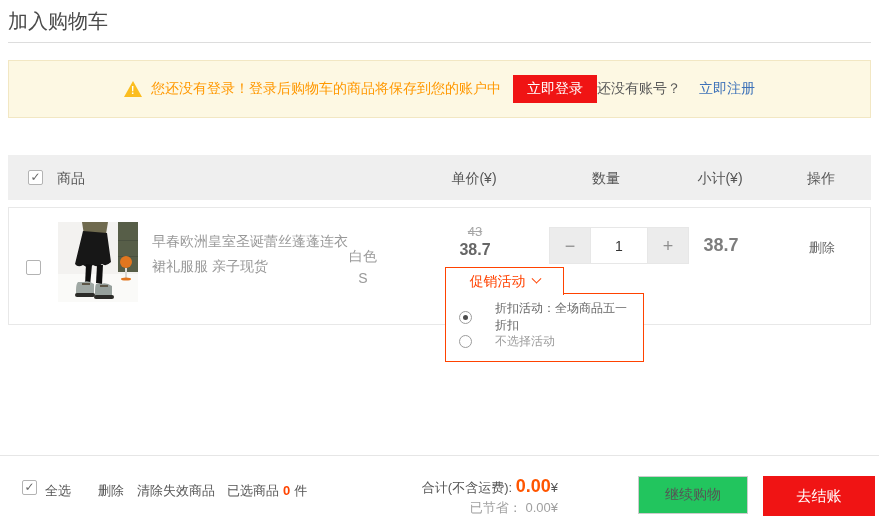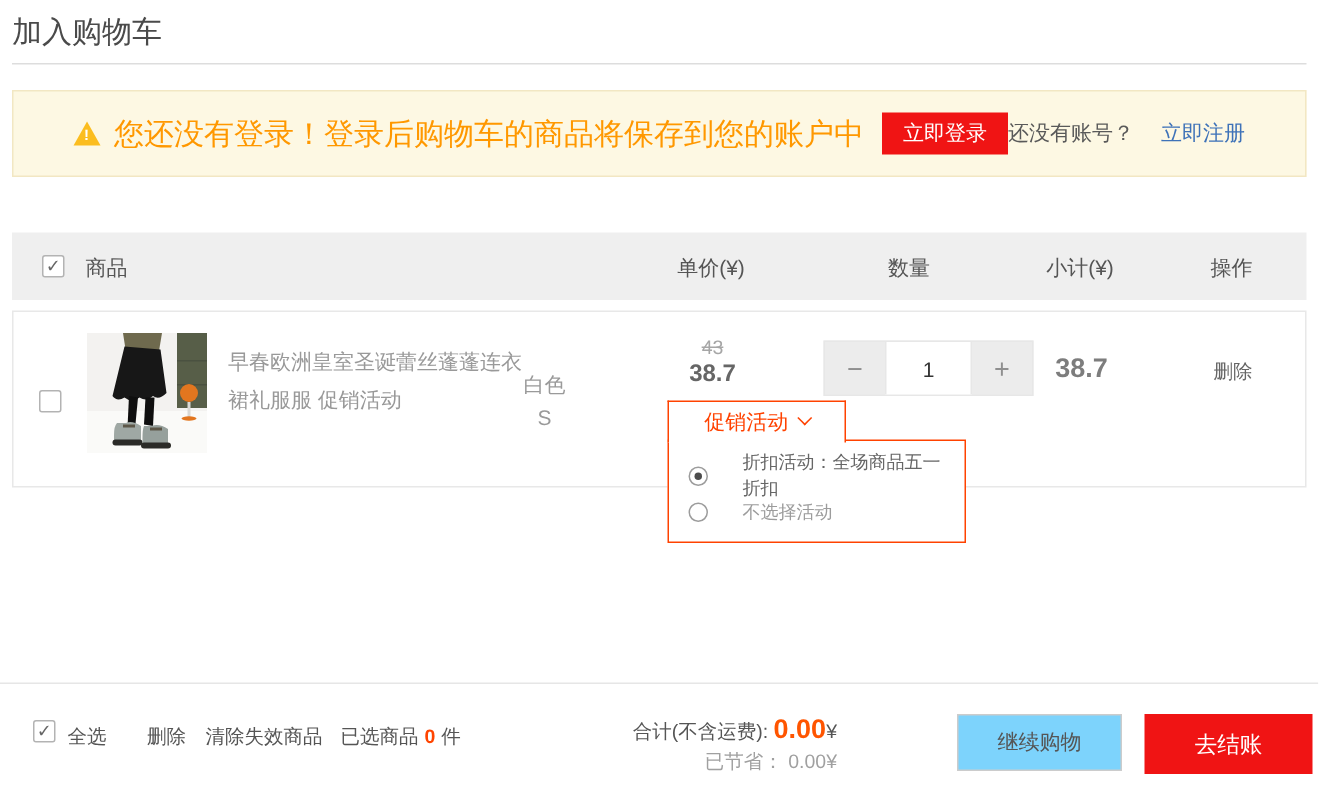--- a/index.html
+++ b/index.html
@@ -11,21 +11,21 @@
 
   
   .banner { position:absolute; left:8px; top:60px; width:863px; height:58px;
             background:#fdf8e3; border:1px solid #f2e7c3;
             display:flex; align-items:center; justify-content:center; }
   .warn-icon { position:relative; width:0; height:0;
                border-left:9px solid transparent; border-right:9px solid transparent;
                border-bottom:16px solid #fbbd1f; }
   .warn-icon i { position:absolute; left:-2px; top:4px; font-style:normal; color:#fff;
                  font-size:10px; font-weight:bold; }
-  .banner-text { margin-left:9px; color:#ff9800; font-size:20px; }
+  .banner-text { margin-left:9px; color:#ff9800; font-size:14px; }
   .login-btn { margin-left:12px; background:#f01414; color:#fff; border:none;
                font-size:14px; padding:5px 14px; cursor:pointer; font-family:inherit; }
   .no-account { color:#595959; font-size:14px; }
   .register-link { margin-left:18px; color:#3e72b8; font-size:14px; text-decoration:none; cursor:pointer; }
 
   
   .checkbox { position:absolute; width:15px; height:15px; background:#fff;
               border:1px solid #b3b3b3; border-radius:2px; font-size:12px; line-height:13px;
               text-align:center; color:#666; cursor:pointer; }
   .radio { display:inline-block; width:13px; height:13px; border:1px solid #9c9c9c;
@@ -85,21 +85,21 @@
   .f-selectall { left:45px; }
   .f-delete { left:98px; }
   .f-clear { left:137px; }
   .f-selected { position:absolute; left:227px; top:26px; font-size:13px; color:#555; }
   .f-count { color:#ff4400; font-weight:bold; margin:0 4px; }
   .totals { position:absolute; left:360px; top:20px; width:198px; text-align:right; }
   .total-line { font-size:13px; color:#555; line-height:20px; }
   .total-value { color:#ff5500; font-weight:bold; font-size:18px; }
   .saved-line { font-size:13px; color:#a0a0a0; line-height:20px; }
   .continue-btn { position:absolute; left:638px; top:20px; width:110px; height:38px;
-                  background:#7dd3fc; border:1px solid #ccc; color:#555; font-size:14px;
+                  background:#22c55e; border:1px solid #ccc; color:#555; font-size:14px;
                   cursor:pointer; font-family:inherit; }
   .checkout-btn { position:absolute; left:763px; top:20px; width:112px; height:40px;
                   background:#f01414; border:none; color:#fff; font-size:15px;
                   cursor:pointer; font-family:inherit; }
 </style>
 </head>
 <body>
 
 <div class="page">
 
@@ -140,21 +140,21 @@
       <path d="M25,9 L49,11 L53,40 Q48,45 44,42 Q40,46 35,43 Q30,47 25,43 Q20,46 17,42 Z" fill="#171717"></path>
       <polygon points="28,42 34,43 32,64 27,63" fill="#0f0f0f"></polygon>
       <polygon points="39,43 45,43 44,62 38,61" fill="#0f0f0f"></polygon>
       <path d="M20,60 Q18,62 18,68 L18,72 L36,72 L36,62 Q30,58 26,60 Z" fill="#9fa8a4"></path>
       <rect x="17" y="71" width="20" height="4" rx="2" fill="#2b2b28"></rect>
       <path d="M38,62 Q37,64 37,70 L37,74 L54,74 L54,64 Q48,60 43,62 Z" fill="#96a09c"></path>
       <rect x="36" y="73" width="20" height="4" rx="2" fill="#2b2b28"></rect>
       <rect x="24" y="61" width="8" height="2" fill="#5d5748"></rect>
       <rect x="42" y="63" width="8" height="2" fill="#5d5748"></rect>
     </svg>
-    <div class="prod-title">早春欧洲皇室圣诞蕾丝蓬蓬连衣裙礼服服 促销活动</div>
+    <div class="prod-title">早春欧洲皇室圣诞蕾丝蓬蓬连衣裙礼服服 亲子现货</div>
     <div class="prod-variant">
       <div>白色</div>
       <div>S</div>
     </div>
     <div class="price-block">
       <div class="price-old">43</div>
       <div class="price-new">38.7</div>
     </div>
     <div class="stepper">
       <button class="step-btn">−</button>

